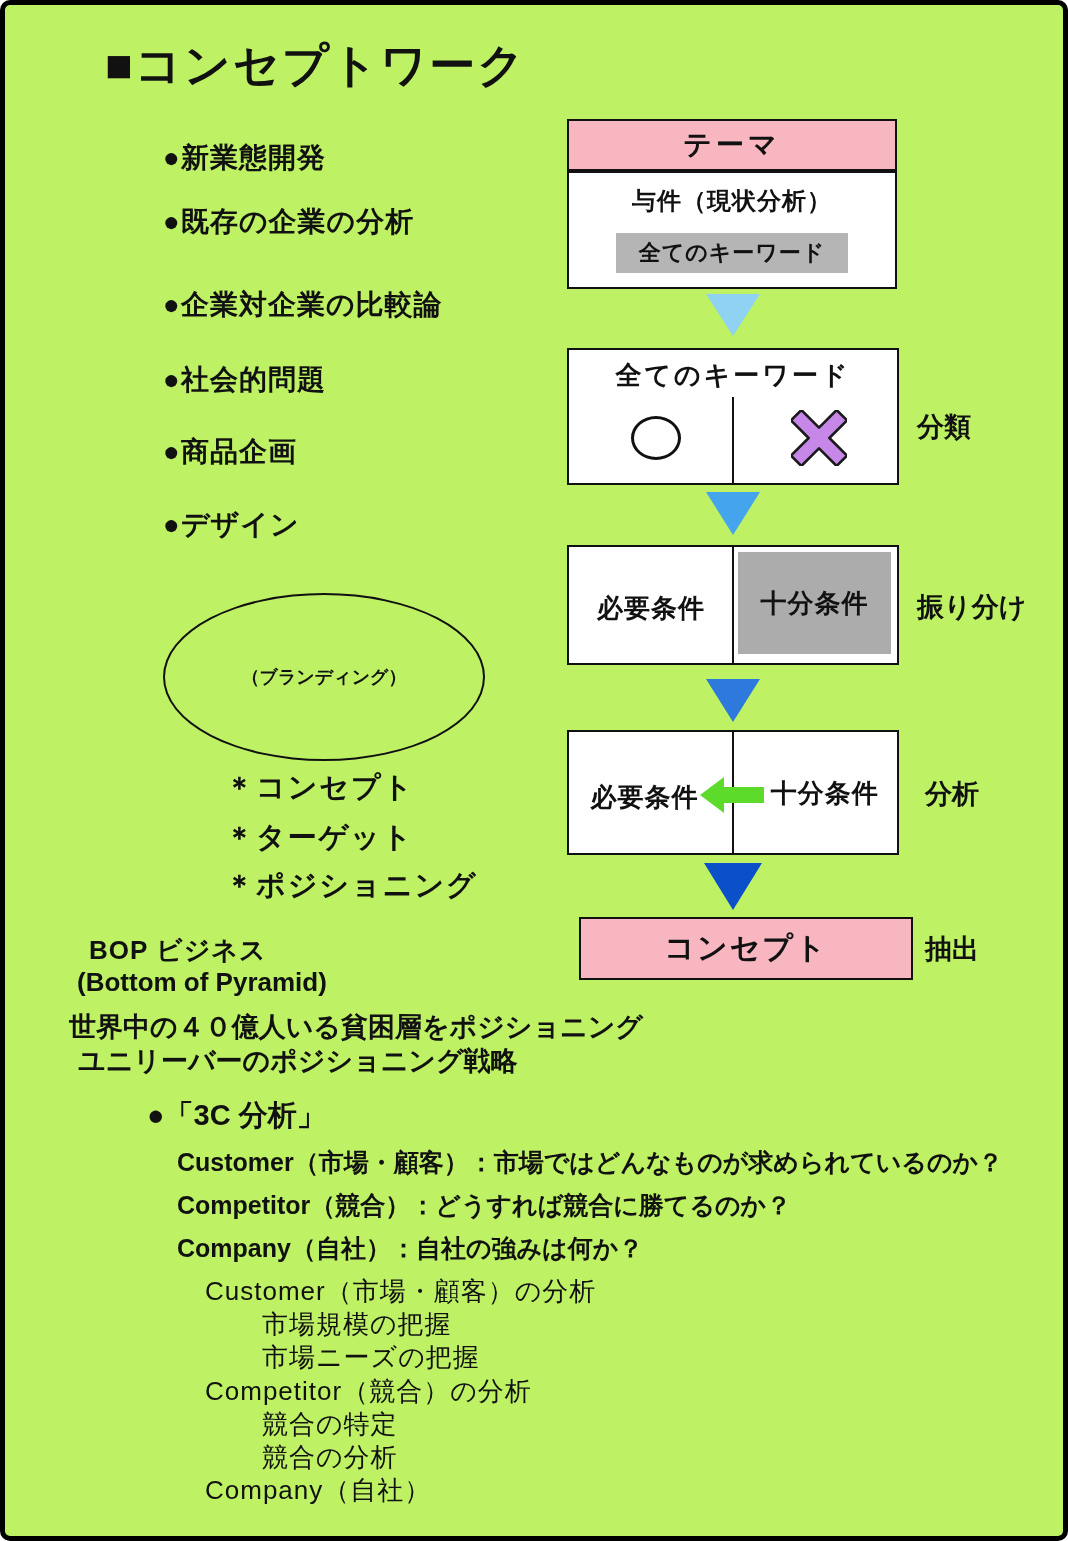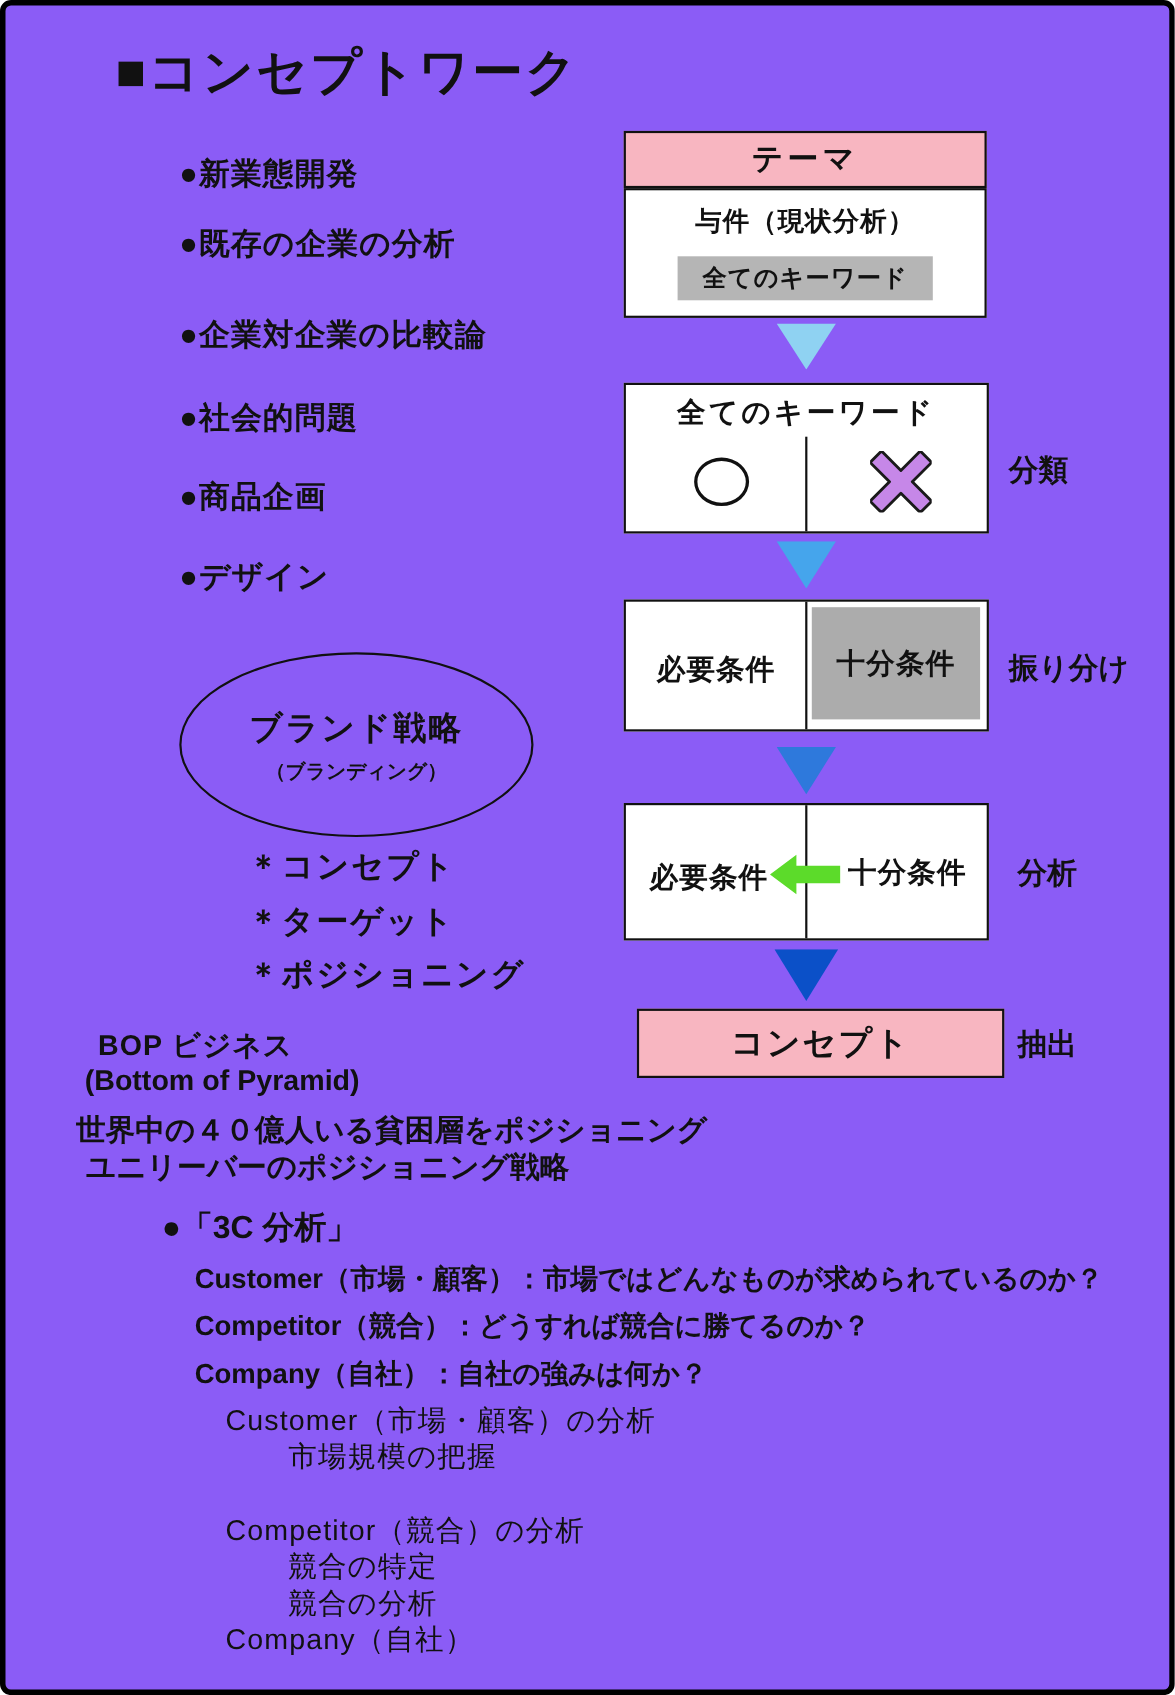--- a/index.html
+++ b/index.html
@@ -1,17 +1,17 @@
 <!DOCTYPE html>
 <html><head>
 <meta charset="utf-8">
 <style>
   html,body{margin:0;padding:0;background:#fff;}
   #root{
-    position:relative;width:1068px;height:1541px;background:#8b5cf6;
+    position:relative;width:1068px;height:1541px;background:#bef264;
     border:5px solid #000;border-radius:10px;box-sizing:border-box;overflow:hidden;
     font-family:"Liberation Sans","DejaVu Sans",sans-serif;color:#111;
   }
   .abs{position:absolute;}
   .title{font-size:46px;font-weight:800;letter-spacing:2px;}
   .bullet{font-size:28px;font-weight:700;letter-spacing:1px;white-space:nowrap;}
   .ast{font-size:29px;font-weight:700;letter-spacing:2px;white-space:nowrap;}
   .ellipse{
     border:2px solid #111;border-radius:50%;
     display:flex;flex-direction:column;align-items:center;justify-content:center;gap:6px;
@@ -58,40 +58,40 @@
   <div class="abs title txt" style="left:100px;top:30px;">■コンセプトワーク</div>
 
   <div class="abs bullet" style="left:158px;top:134px;">●新業態開発</div>
   <div class="abs bullet" style="left:158px;top:198px;">●既存の企業の分析</div>
   <div class="abs bullet" style="left:158px;top:281px;">●企業対企業の比較論</div>
   <div class="abs bullet" style="left:158px;top:356px;">●社会的問題</div>
   <div class="abs bullet" style="left:158px;top:428px;">●商品企画</div>
   <div class="abs bullet" style="left:158px;top:501px;">●デザイン</div>
 
   <div class="abs ellipse" style="left:158px;top:588px;width:322px;height:168px;">
-    <div class="l1 txt">ブランド戦略</div>
     <div class="l2 txt">（ブランディング）</div>
   </div>
 
   <div class="abs ast" style="left:220px;top:763px;">＊コンセプト</div>
   <div class="abs ast" style="left:220px;top:813px;">＊ターゲット</div>
   <div class="abs ast" style="left:220px;top:861px;">＊ポジショニング</div>
 
   <div class="abs bop1 txt" style="left:84px;top:928px;">BOP ビジネス</div>
   <div class="abs bop2 txt" style="left:72px;top:962px;">(Bottom of Pyramid)</div>
   <div class="abs bop3 txt" style="left:64px;top:1004px;">世界中の４０億人いる貧困層をポジショニング</div>
   <div class="abs bop3 txt" style="left:73px;top:1038px;">ユニリーバーのポジショニング戦略</div>
 
   <div class="abs c3h txt" style="left:142px;top:1091px;">●「3C 分析」</div>
   <div class="abs c3line txt" style="left:172px;top:1141px;">Customer（市場・顧客）：市場ではどんなものが求められているのか？</div>
   <div class="abs c3line txt" style="left:172px;top:1184px;">Competitor（競合）：どうすれば競合に勝てるのか？</div>
   <div class="abs c3line txt" style="left:172px;top:1227px;">Company（自社）：自社の強みは何か？</div>
 
   <div class="abs detail txt" style="left:200px;top:1269px;text-align:center;">Customer（市場・顧客）の分析</div>
   <div class="abs detail txt" style="left:257px;top:1302px;">市場規模の把握</div>
+  <div class="abs detail txt" style="left:257px;top:1335px;">市場ニーズの把握</div>
   <div class="abs detail txt" style="left:200px;top:1369px;">Competitor（競合）の分析</div>
   <div class="abs detail txt" style="left:257px;top:1402px;">競合の特定</div>
   <div class="abs detail txt" style="left:257px;top:1435px;">競合の分析</div>
   <div class="abs detail txt" style="left:200px;top:1468px;">Company（自社）</div>
 
   <div class="fc-box pinkbg fc-center" style="left:562px;top:114px;width:330px;height:52px;align-items:center;">
     <span class="fc-title">テーマ</span>
   </div>
 
   <div class="fc-box" style="left:562px;top:166px;width:330px;height:118px;">

